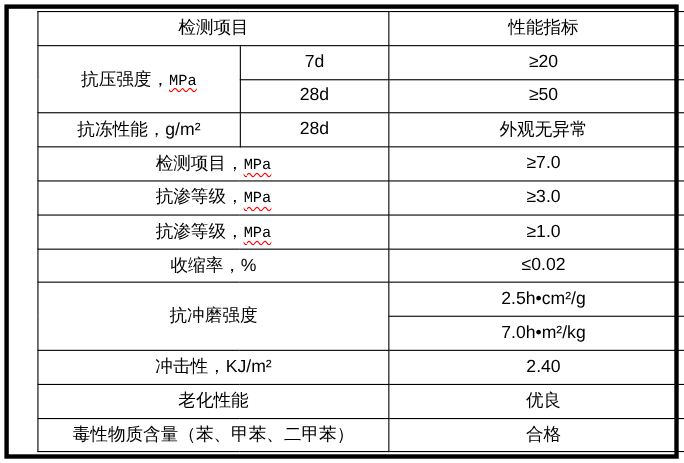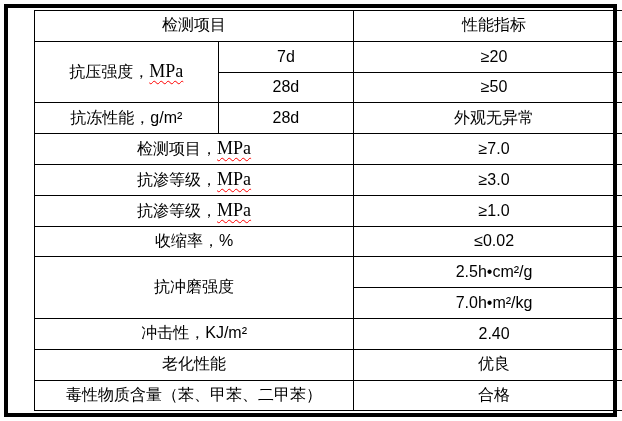--- a/index.html
+++ b/index.html
@@ -35,22 +35,22 @@
     vertical-align: middle;
     font-family: "Liberation Sans", sans-serif;
     font-weight: normal;
     font-size: 16px;
     color: var(--text);
     padding: 0 2px;
     overflow: hidden;
   }
   tr { height: 30.8px; }
   .mono {
-    font-family: Liberation Serif, serif;
-    font-size: 18px;
+    font-family: Liberation Mono, monospace;
+    font-size: 14px;
   }
   .squiggle {
     text-decoration: underline;
     text-decoration-style: wavy;
     text-decoration-color: var(--spellcheck_underline);
     text-decoration-thickness: 1px;
     text-underline-offset: 3px;
     text-decoration-skip-ink: none;
   }
 </style>

